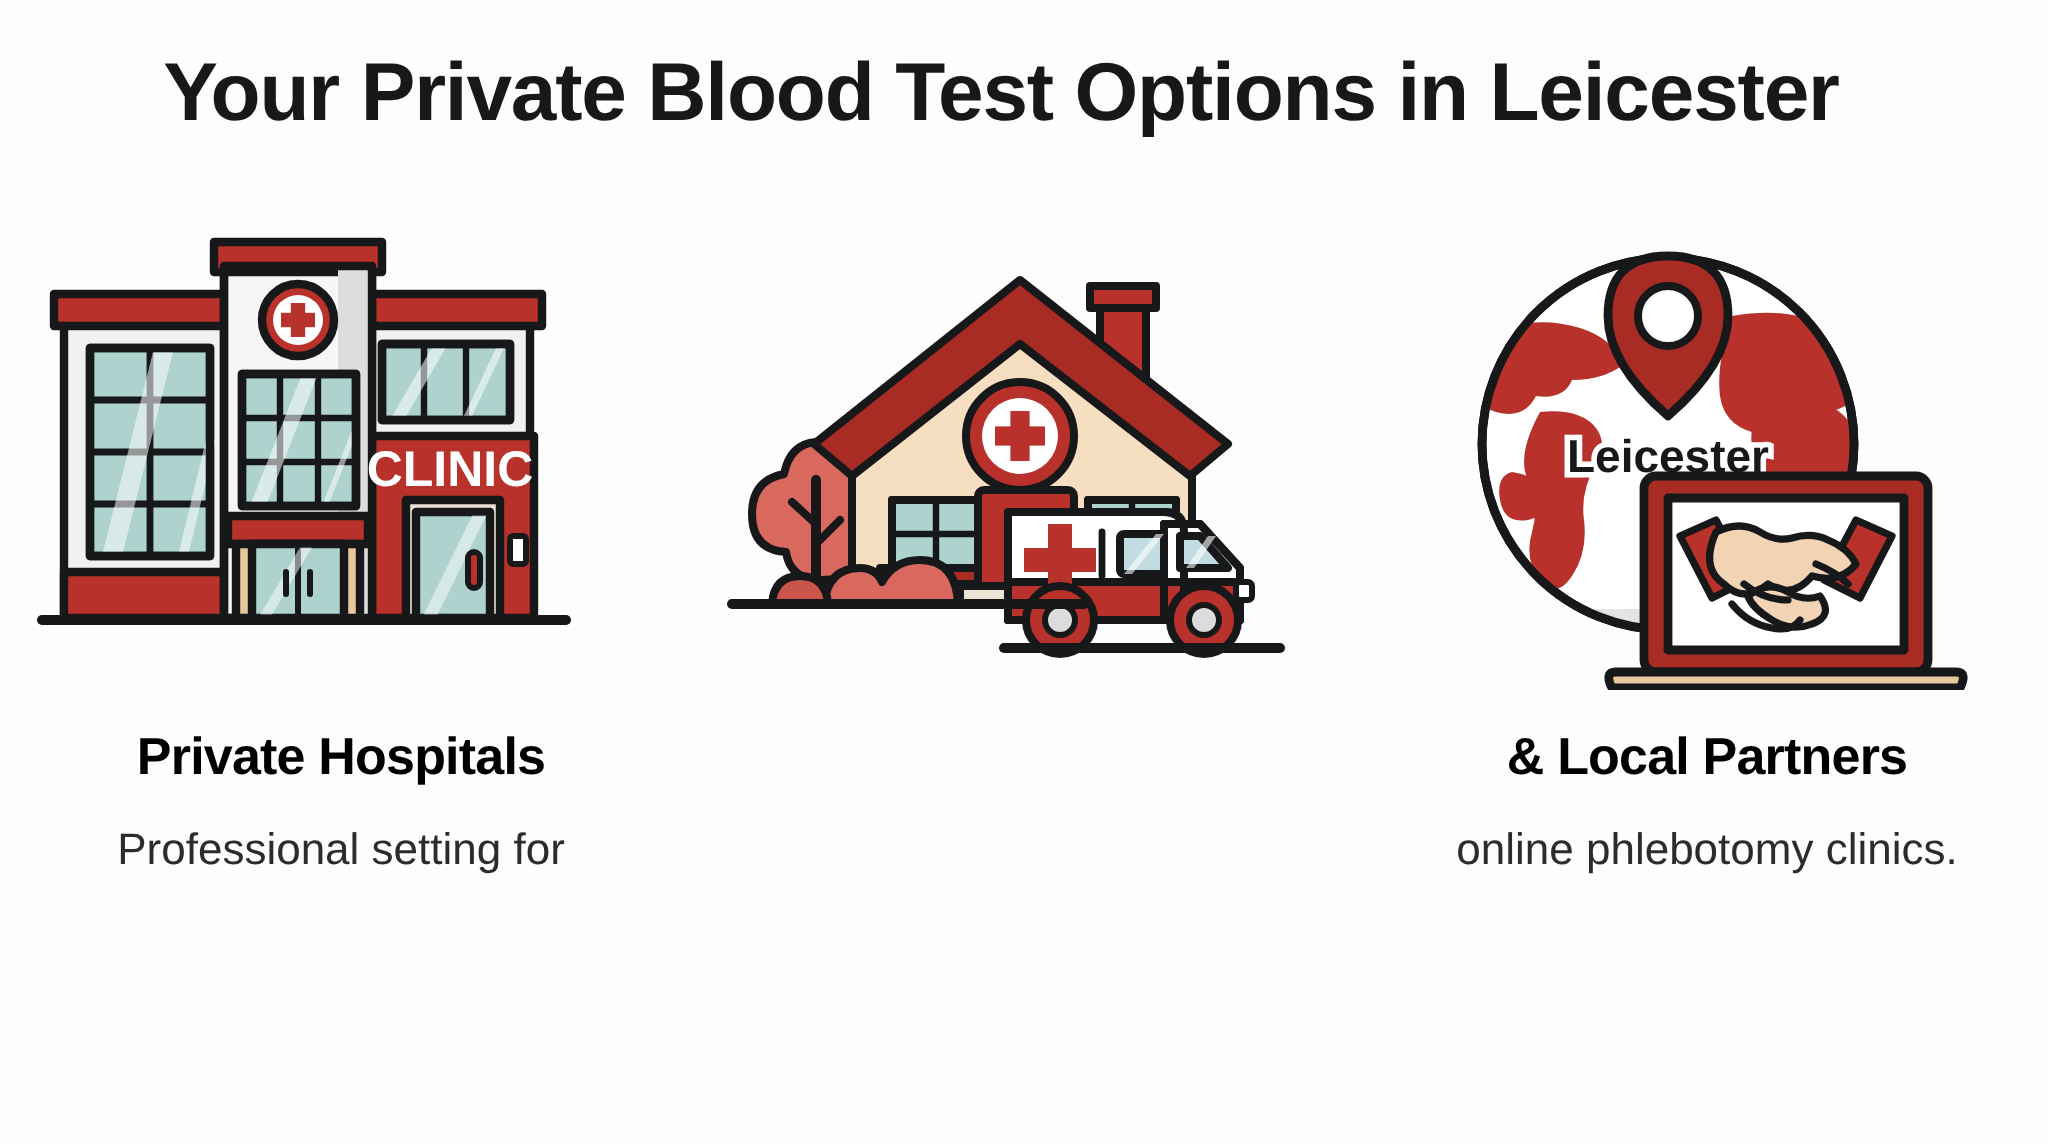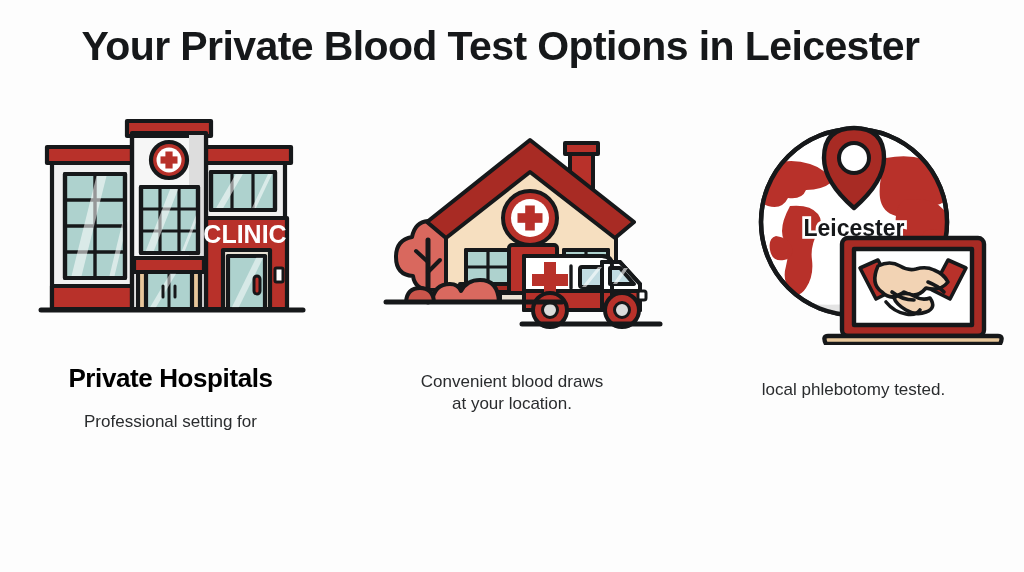--- a/index.html
+++ b/index.html
@@ -48,37 +48,37 @@
     width: 341px;
     display: flex;
     flex-direction: column;
     align-items: center;
   }
   .art {
     width: 320px;
     height: 255px;
     display: flex;
     align-items: center;
-    justify-content: flex-end;
+    justify-content: flex-start;
   }
   .art svg { display: block; }
   .heading {
     margin-top: 8px;
     text-align: center;
     font-size: 26px;
     font-weight: 700;
     line-height: 1.23;
     letter-spacing: -0.4px;
     color: #000000;
     width: 330px;
   }
   .desc {
     margin-top: 16px;
     text-align: center;
-    font-size: 17px;
+    font-size: 22px;
     font-weight: 400;
     line-height: 1.30;
     color: #2a2c2e;
     width: 330px;
   }
   .nowrap-break { display: block; }
 </style>
 </head>
 <body>
 
@@ -256,24 +256,20 @@
 
             <circle cx="178" cy="200" r="17" fill="#b8312a"></circle>
             <circle cx="178" cy="200" r="7.5" fill="#dcdcdc" stroke-width="3"></circle>
             <circle cx="250" cy="200" r="17" fill="#b8312a"></circle>
             <circle cx="250" cy="200" r="7.5" fill="#dcdcdc" stroke-width="3"></circle>
 
             <line x1="14" y1="192" x2="190" y2="192" stroke-width="5"></line>
             <line x1="150" y1="214" x2="288" y2="214" stroke-width="5"></line>
           </g>
         </svg>
-      </div>
-      <div class="desc">
-        <span class="nowrap-break">Convenient blood draws</span>
-        <span class="nowrap-break">at your location.</span>
       </div>
     </div>
 
     <div class="column">
       <div class="art">
         <svg width="300" height="235" viewBox="0 0 300 235" xmlns="http://www.w3.org/2000/svg">
           <defs>
             <clipPath id="globeClip">
               <circle cx="140" cy="112" r="93"></circle>
             </clipPath>
@@ -312,20 +308,21 @@
             <path d="M252 158 l-18-8 l-16 30 l18 9 z" fill="#b8312a"></path>
             <path d="M164 156 q12-6 22 0 q8 5 16 3 q10-3 18 1 q10 4 14 12 q-8 10-22 6 q-10 12-22 4 q-12 10-22 0 q-12-8-4-26 z" fill="#f2d3b4"></path>
             <path d="M180 188 q10-8 20-2 q8 5 16 2 q7 10-4 14 q-10 4-20-2 q-10-6-12-12 z" fill="#f2d3b4"></path>
             <path d="M172 192 q8 10 20 12 q10 2 14-4" fill="none"></path>
             <path d="M178 182 q10 8 22 8" fill="none"></path>
             <path d="M214 172 q10 4 16 10" fill="none"></path>
           </g>
         </svg>
       </div>
       <div class="heading">
+        <span class="nowrap-break">&amp; Local Partners</span>
       </div>
       <div class="desc">
-        <span class="nowrap-break">local phlebotomy tested.</span>
+        <span class="nowrap-break">online phlebotomy clinics.</span>
       </div>
     </div>
 
   </div>
 </div>
 
 </body></html>

